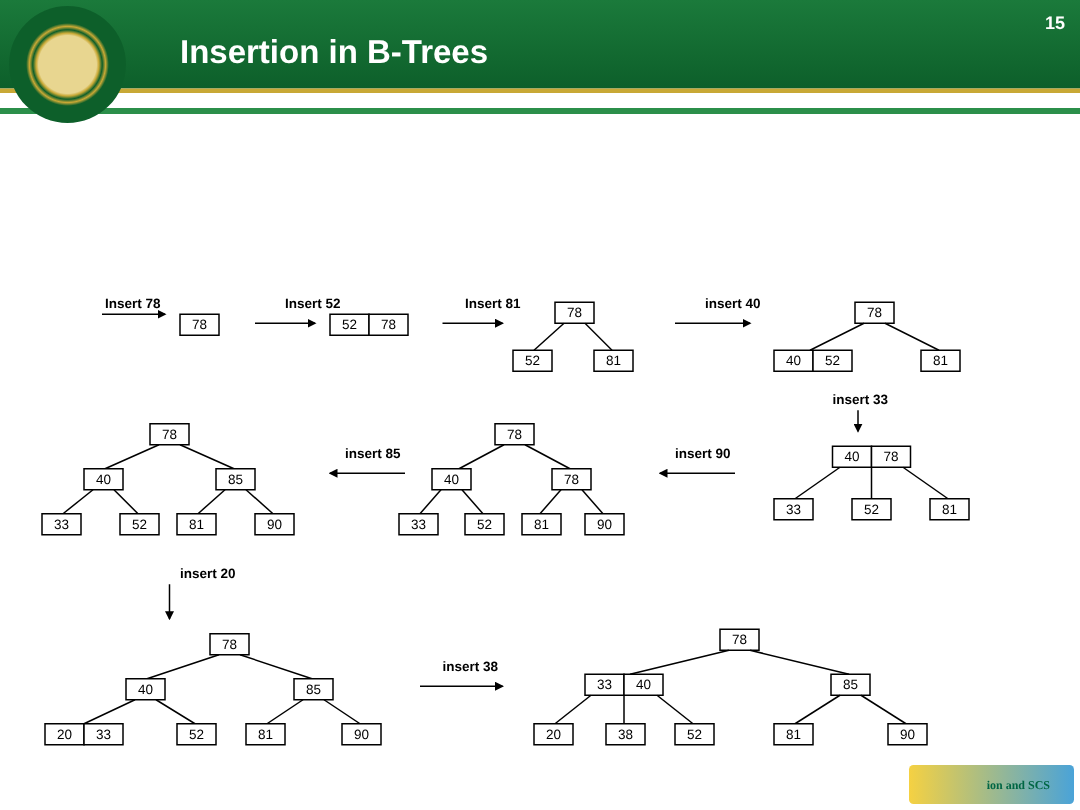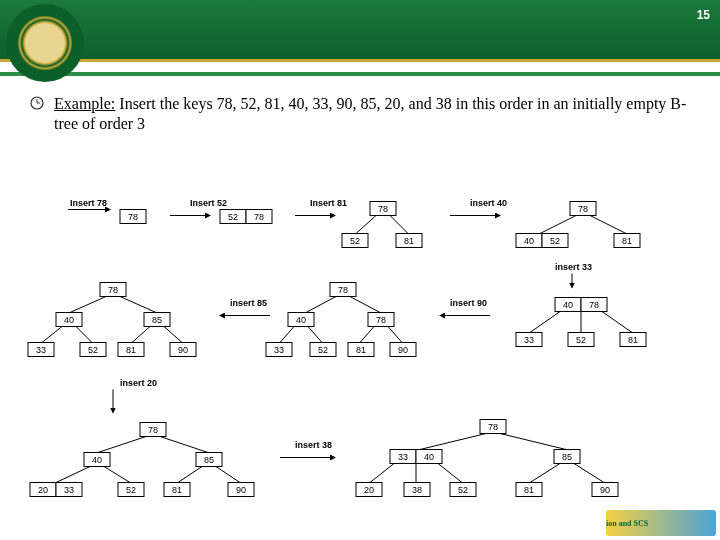--- a/index.html
+++ b/index.html
@@ -13,42 +13,33 @@
 .bullet-row{display:flex;gap:10px;margin-bottom:16px}
 .bullet-ico{width:14px;height:14px;margin-top:2px;flex-shrink:0}
 .h-line{font-family:Verdana,sans-serif;font-weight:bold;font-size:15px}
 .u{text-decoration:underline}
 .body-line{font-size:16px;line-height:1.25}
 .diagram{position:absolute;top:195px;left:10px;right:10px;bottom:0}
 .diagram svg{width:100%;height:100%}
 .nb{fill:#fff;stroke:#000;stroke-width:1}
 .lt{font-family:Arial,sans-serif;font-size:9px;font-weight:bold}
 .vt{font-family:Arial,sans-serif;font-size:9px;text-anchor:middle}
-.corner-logo{position:absolute;right:4px;bottom:4px;width:110px;height:26px;background:linear-gradient(90deg,#f5d142,#4aa3d8);border-radius:3px;display:flex;align-items:center;justify-content:flex-start;padding-right:16px;font-family:Verdana;font-size:8px;font-weight:bold;color:#064}
+.corner-logo{position:absolute;right:4px;bottom:4px;width:110px;height:26px;background:linear-gradient(90deg,#f5d142,#4aa3d8);border-radius:3px;display:flex;align-items:center;justify-content:flex-end;padding-right:16px;font-family:Verdana;font-size:8px;font-weight:bold;color:#064}
 </style>
 </head>
 <body>
 
 <div class="header">
   <div class="logo"></div>
+  <div class="title">Insertion in B-Trees</div>
   <div class="page-num">15</div>
 </div>
 <div class="hr-green"></div>
 
 <div class="content">
-  <div class="bullet-row">
-    <svg class="bullet-ico" viewBox="0 0 14 14">
-        <circle cx="7" cy="7" r="6" fill="none" stroke="#333" stroke-width="1.2"></circle>
-        <line x1="7" y1="7" x2="7" y2="3" stroke="#333"></line>
-        <line x1="7" y1="7" x2="10" y2="7" stroke="#333"></line>
-      </svg>
-    <div class="body-line">
-      <span class="u">Example:</span><span> Insert the keys 78, 52, 81, 40, 33, 90, 85, 20, and 38 in this order in an initially empty B-tree of order 3</span>
-    </div>
-  </div>
 </div>
 
 <div class="diagram">
 <svg viewBox="0 0 700 340">
 <defs>
         <marker id="ah" markerWidth="6" markerHeight="6" refX="5" refY="3" orient="auto">
           <path d="M0,0 L6,3 L0,6 z" fill="#000"></path>
         </marker>
       </defs>
 

